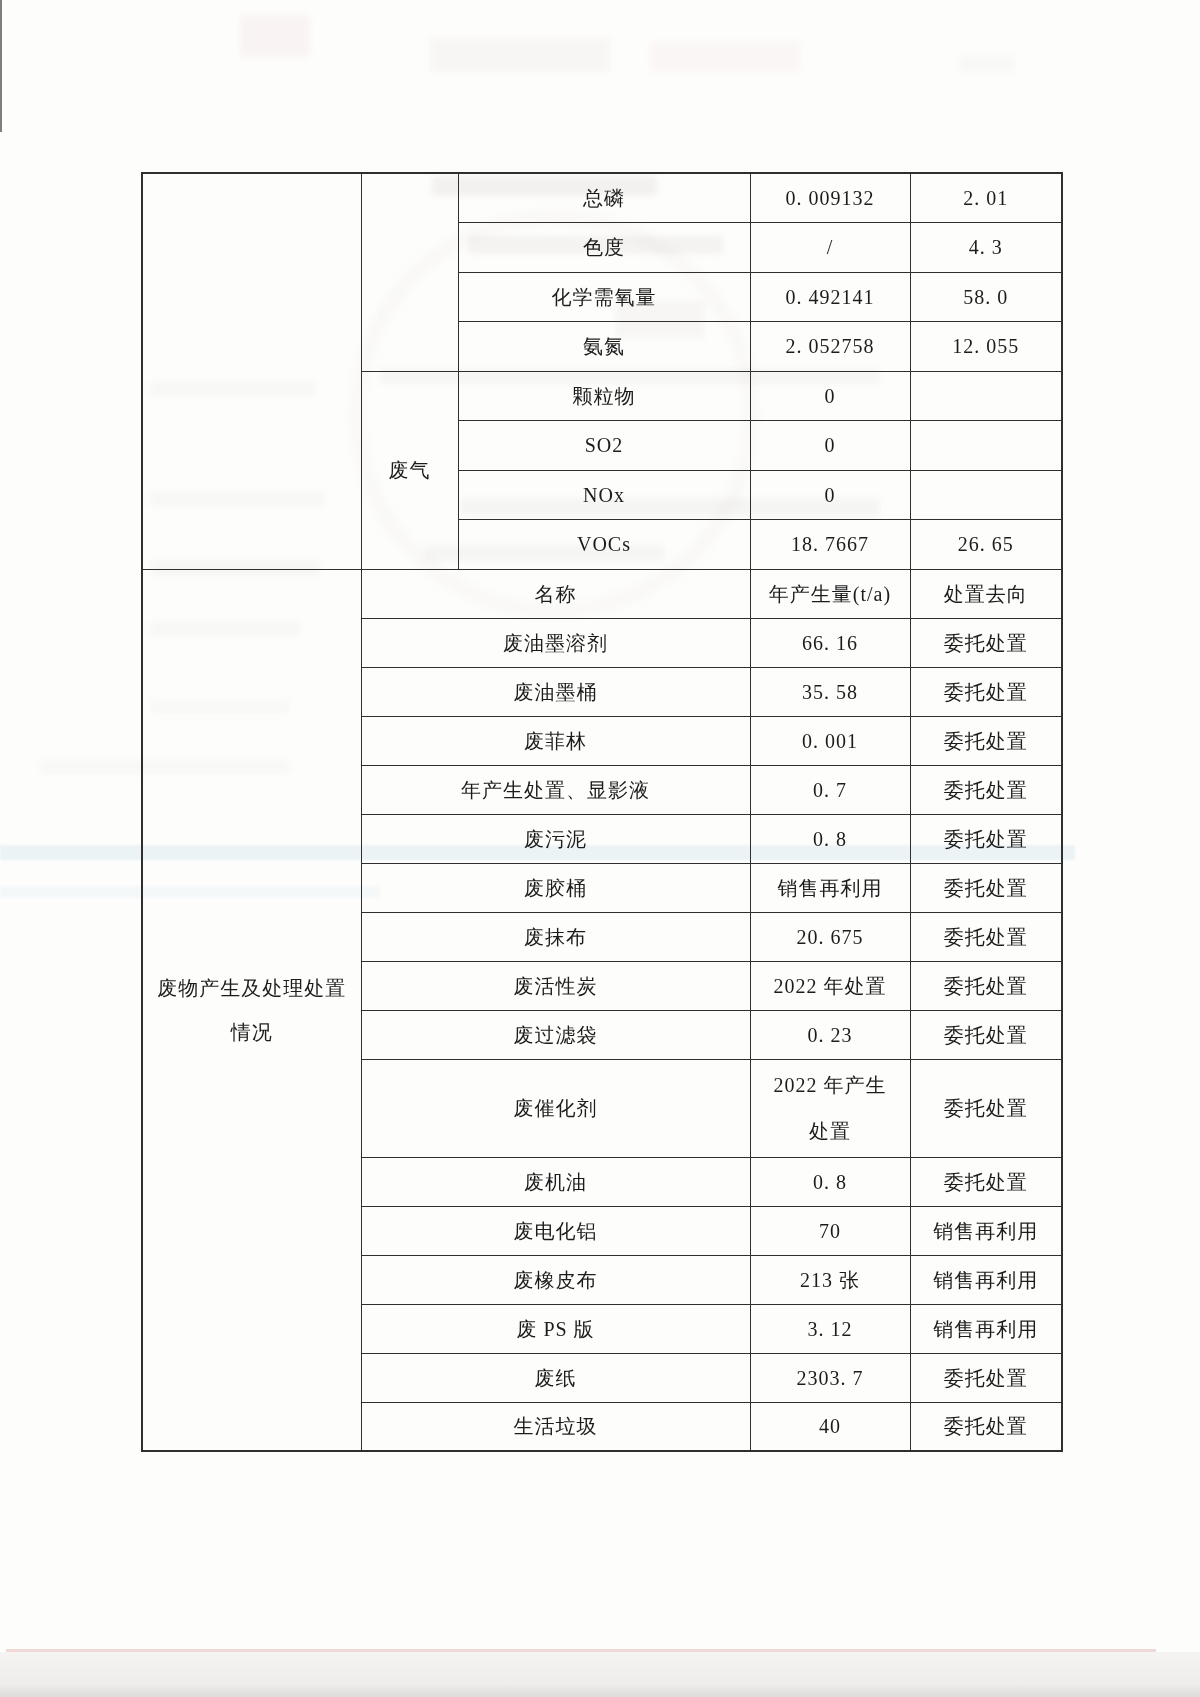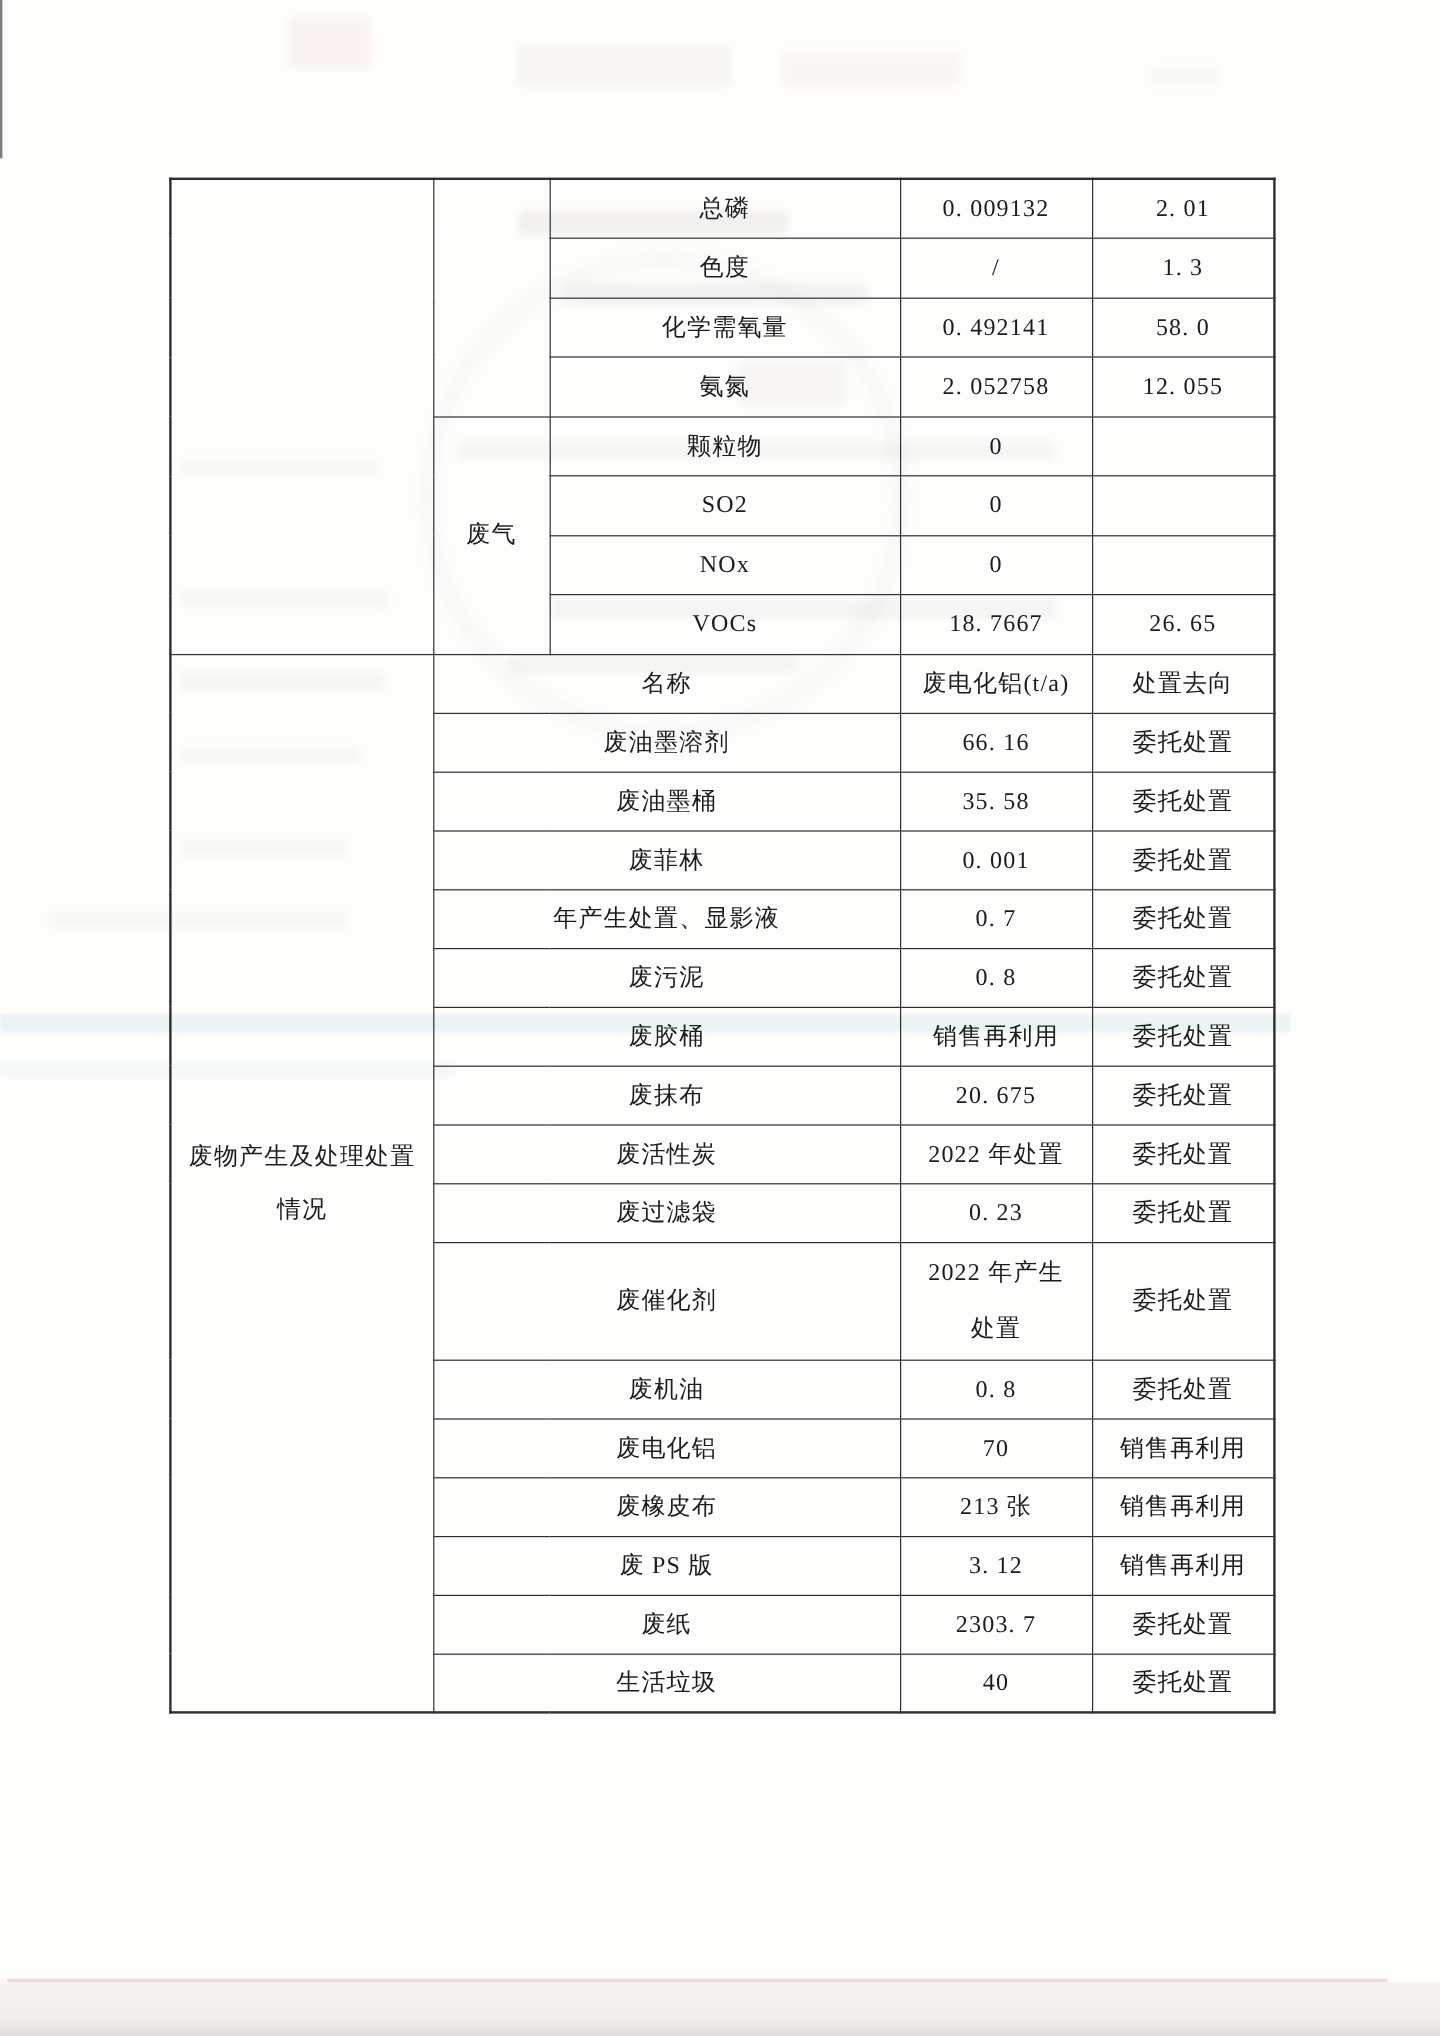--- a/index.html
+++ b/index.html
@@ -10,21 +10,21 @@
     background: #fdfdfc;
     overflow: hidden;
     font-family: "Liberation Serif", "DejaVu Serif", serif;
     color: #1c1c1c;
   }
 
   
   table.report {
     position: absolute;
     left: 141px;
-    top: 148px;
+    top: 172px;
     width: 920px;
     border-collapse: collapse;
     table-layout: fixed;
     border: 2.5px solid #2f2f2f;
     font-family: Liberation Serif, serif;
   }
   table.report td {
     border: 1.6px solid #2f2f2f;
     text-align: center;
     vertical-align: middle;
@@ -121,21 +121,21 @@
         <tr class="top-row">
           <td rowspan="8"></td>
           <td rowspan="4"></td>
           <td>总磷</td>
           <td>0. 009132</td>
           <td>2. 01</td>
         </tr>
         <tr class="top-row">
           <td>色度</td>
           <td>/</td>
-          <td>1. 3</td>
+          <td>4. 3</td>
         </tr>
         <tr class="top-row">
           <td>化学需氧量</td>
           <td>0. 492141</td>
           <td>58. 0</td>
         </tr>
         <tr class="top-row">
           <td>氨氮</td>
           <td>2. 052758</td>
           <td>12. 055</td>
@@ -160,21 +160,21 @@
           <td>VOCs</td>
           <td>18. 7667</td>
           <td>26. 65</td>
         </tr>
         <tr class="waste-row">
           <td rowspan="17" class="cat-label">
             <div>废物产生及处理处置</div>
             <div>情况</div>
           </td>
           <td colspan="2">名称</td>
-          <td class="amount-cell">废电化铝(t/a)</td>
+          <td class="amount-cell">年产生量(t/a)</td>
           <td>处置去向</td>
         </tr>
         <tr class="waste-row">
           <td colspan="2">废油墨溶剂</td>
           <td class="amount-cell">66. 16</td>
           <td>委托处置</td>
         </tr>
         <tr class="waste-row">
           <td colspan="2">废油墨桶</td>
           <td class="amount-cell">35. 58</td>

